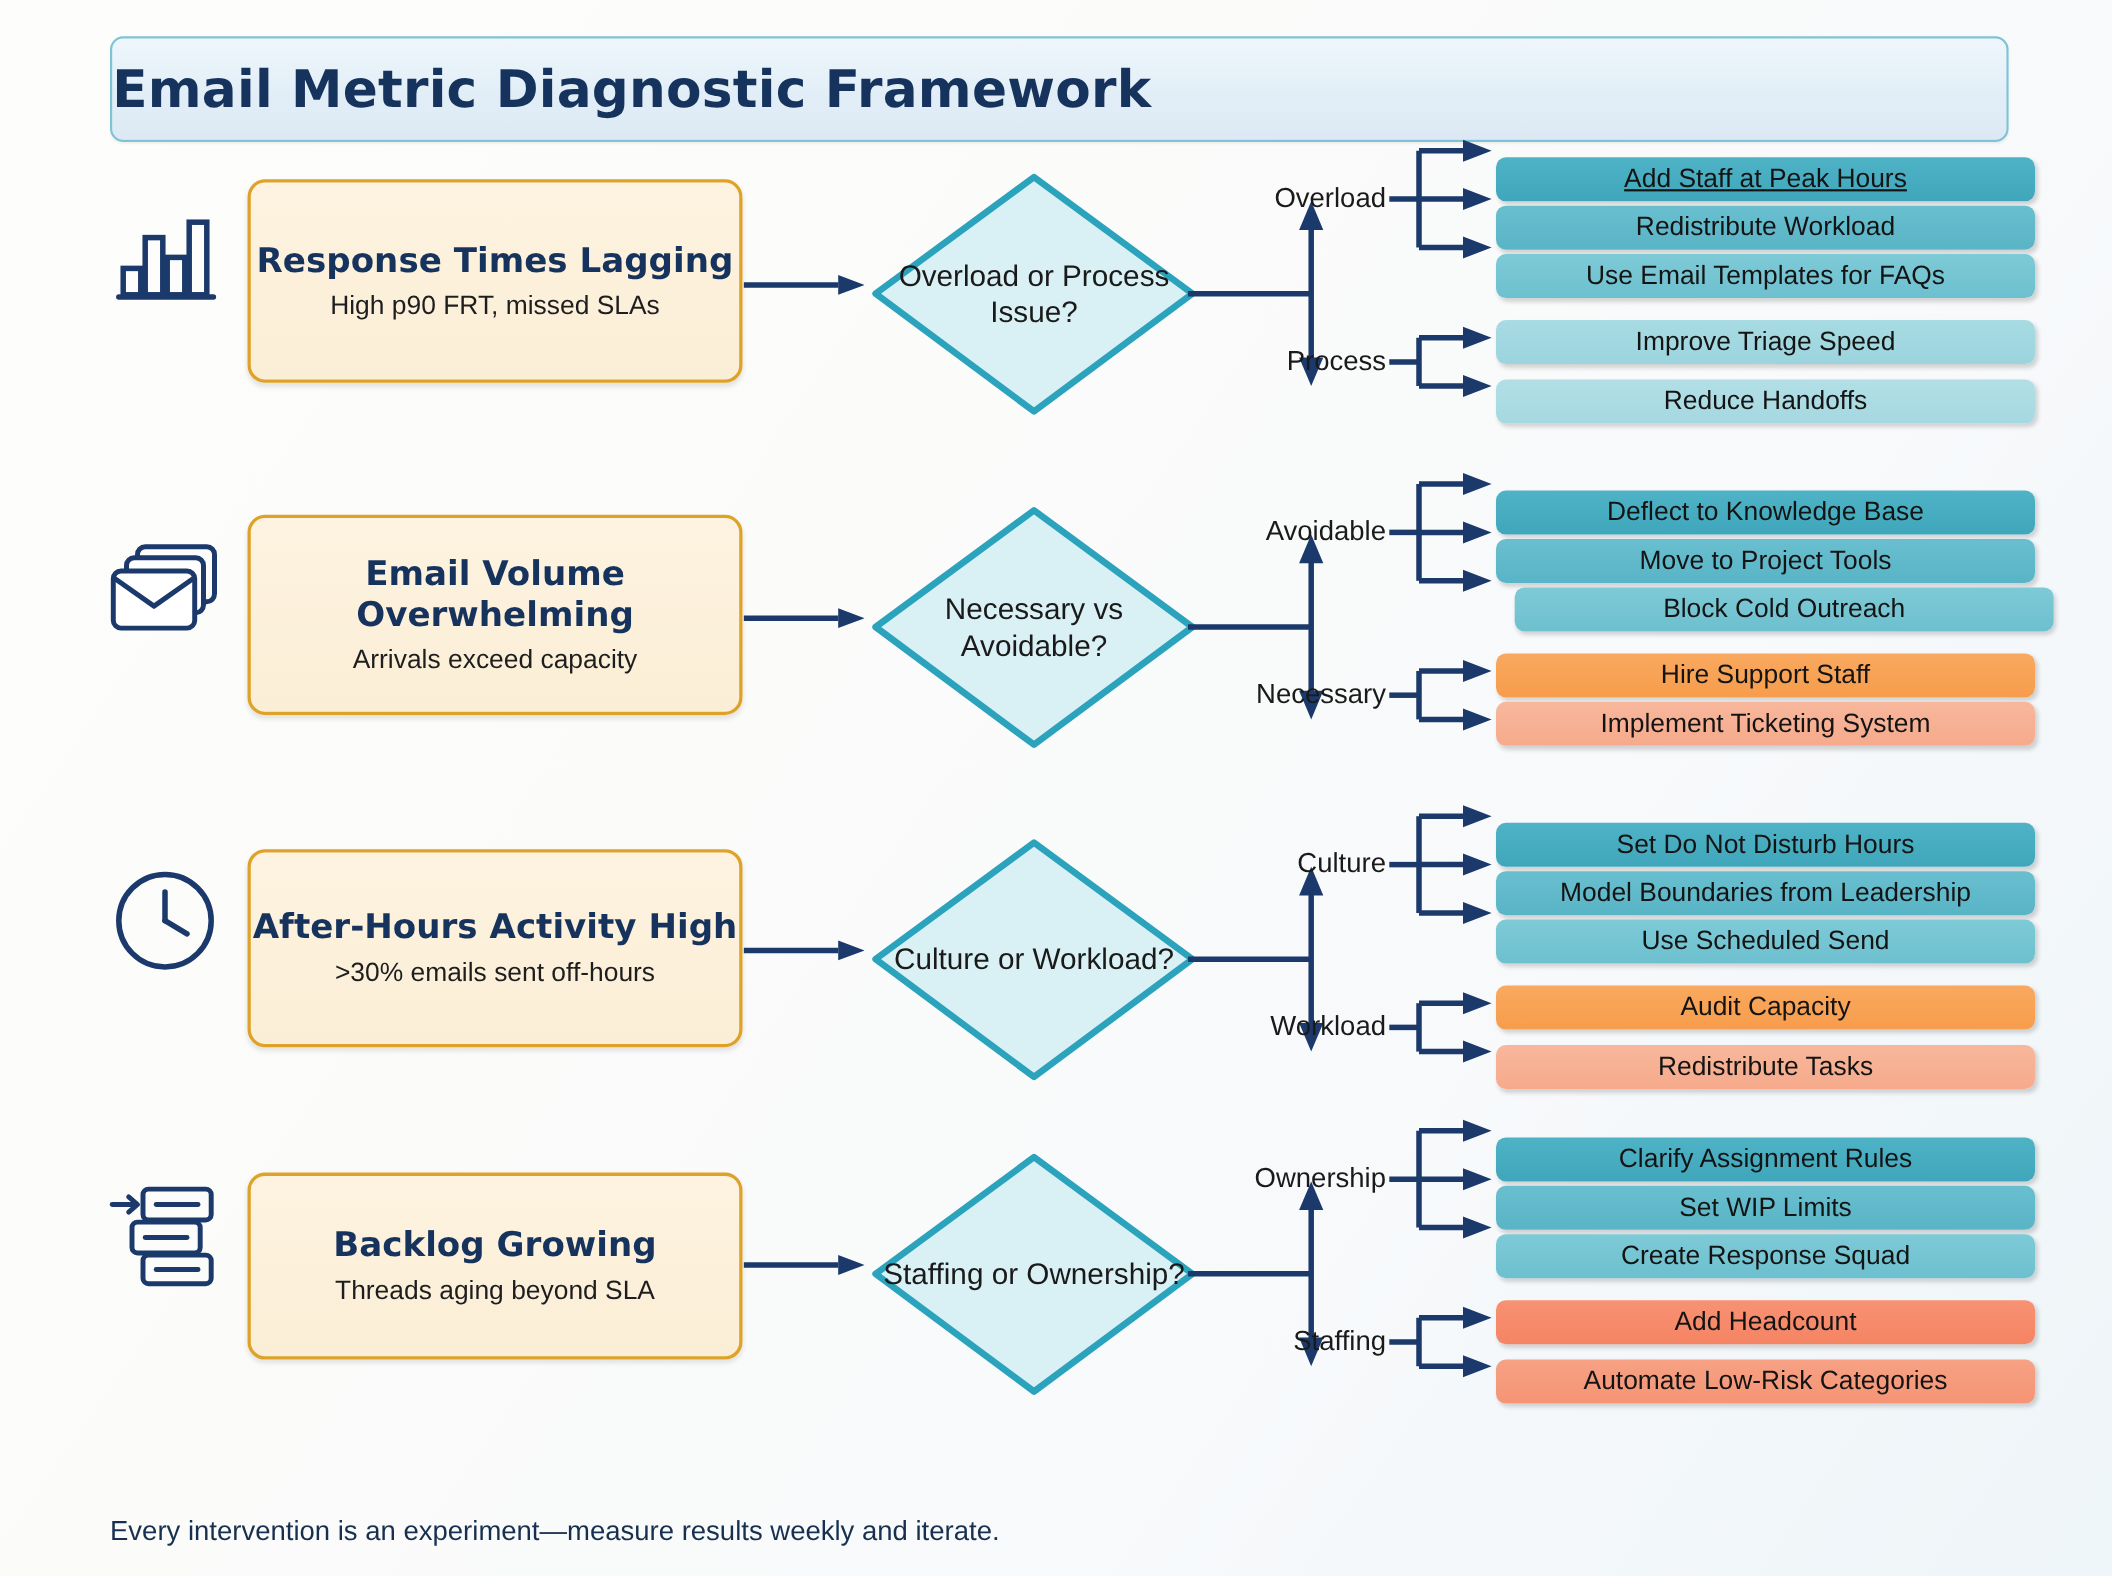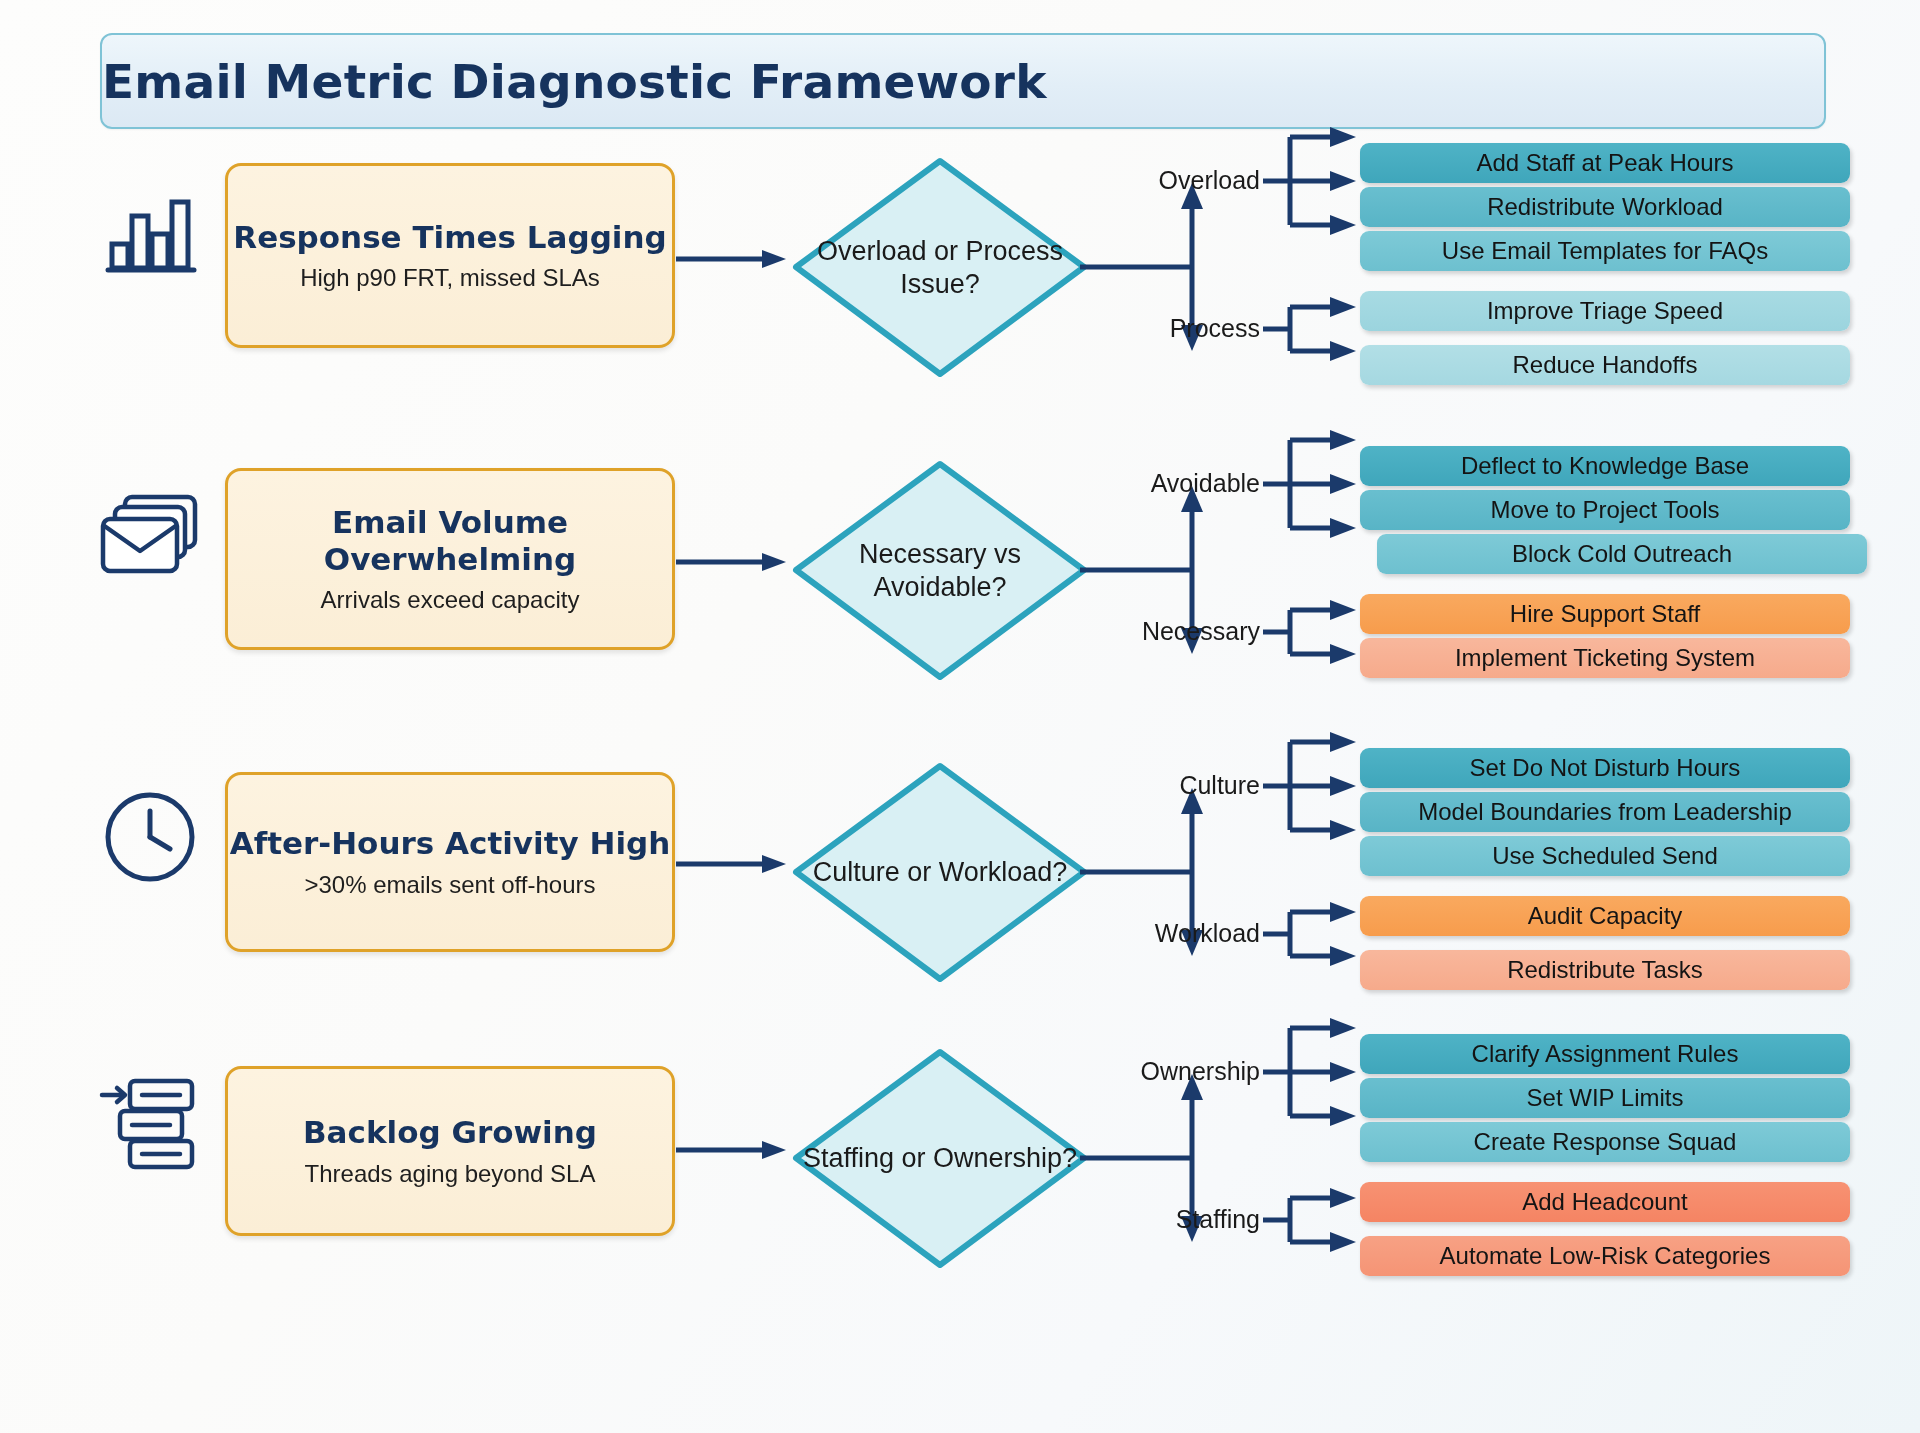--- a/index.html
+++ b/index.html
@@ -157,21 +157,21 @@
       <line x1="210" y1="182" x2="210" y2="226" stroke="#1b3a6b" stroke-width="5"></line>
       <line x1="210" y1="182" x2="250" y2="182" stroke="#1b3a6b" stroke-width="5"></line>
       <line x1="210" y1="226" x2="250" y2="226" stroke="#1b3a6b" stroke-width="5"></line>
       <polygon points="250,172 276,182 250,192" fill="#1b3a6b"></polygon>
       <polygon points="250,216 276,226 250,236" fill="#1b3a6b"></polygon>
     </svg>
 
     <div class="branch-label" style="left:1140px;top:11px;width:120px;">Overload</div>
     <div class="branch-label" style="left:1140px;top:159px;width:120px;">Process</div>
 
-    <div class="pill t1" style="top:-12px;">Add Staff at Peak Hours</div>
+    <div class="pill t1" style="top:-12px;text-decoration:underline;">Add Staff at Peak Hours</div>
     <div class="pill t2" style="top:32px;">Redistribute Workload</div>
     <div class="pill t3" style="top:76px;">Use Email Templates for FAQs</div>
     <div class="pill t4" style="top:136px;">Improve Triage Speed</div>
     <div class="pill t5" style="top:190px;">Reduce Handoffs</div>
   </div>
 
   <div class="row row-2">
     <div class="icon-cell">
       <svg width="110" height="92" viewBox="0 0 110 92" fill="none" stroke="#1b3a6b" stroke-width="4.5" stroke-linejoin="round">
         <rect x="30" y="8" width="70" height="50" rx="7"></rect>
@@ -341,14 +341,15 @@
     <div class="branch-label" style="left:1122px;top:11px;width:138px;">Ownership</div>
     <div class="branch-label" style="left:1122px;top:159px;width:138px;">Staffing</div>
 
     <div class="pill t1" style="top:-12px;">Clarify Assignment Rules</div>
     <div class="pill t2" style="top:32px;">Set WIP Limits</div>
     <div class="pill t3" style="top:76px;">Create Response Squad</div>
     <div class="pill o3" style="top:136px;">Add Headcount</div>
     <div class="pill o4" style="top:190px;">Automate Low-Risk Categories</div>
   </div>
 
+  <div class="footer">Every intervention is an experiment—measure results weekly and iterate.</div>
 
 </div>
 
 </body></html>

